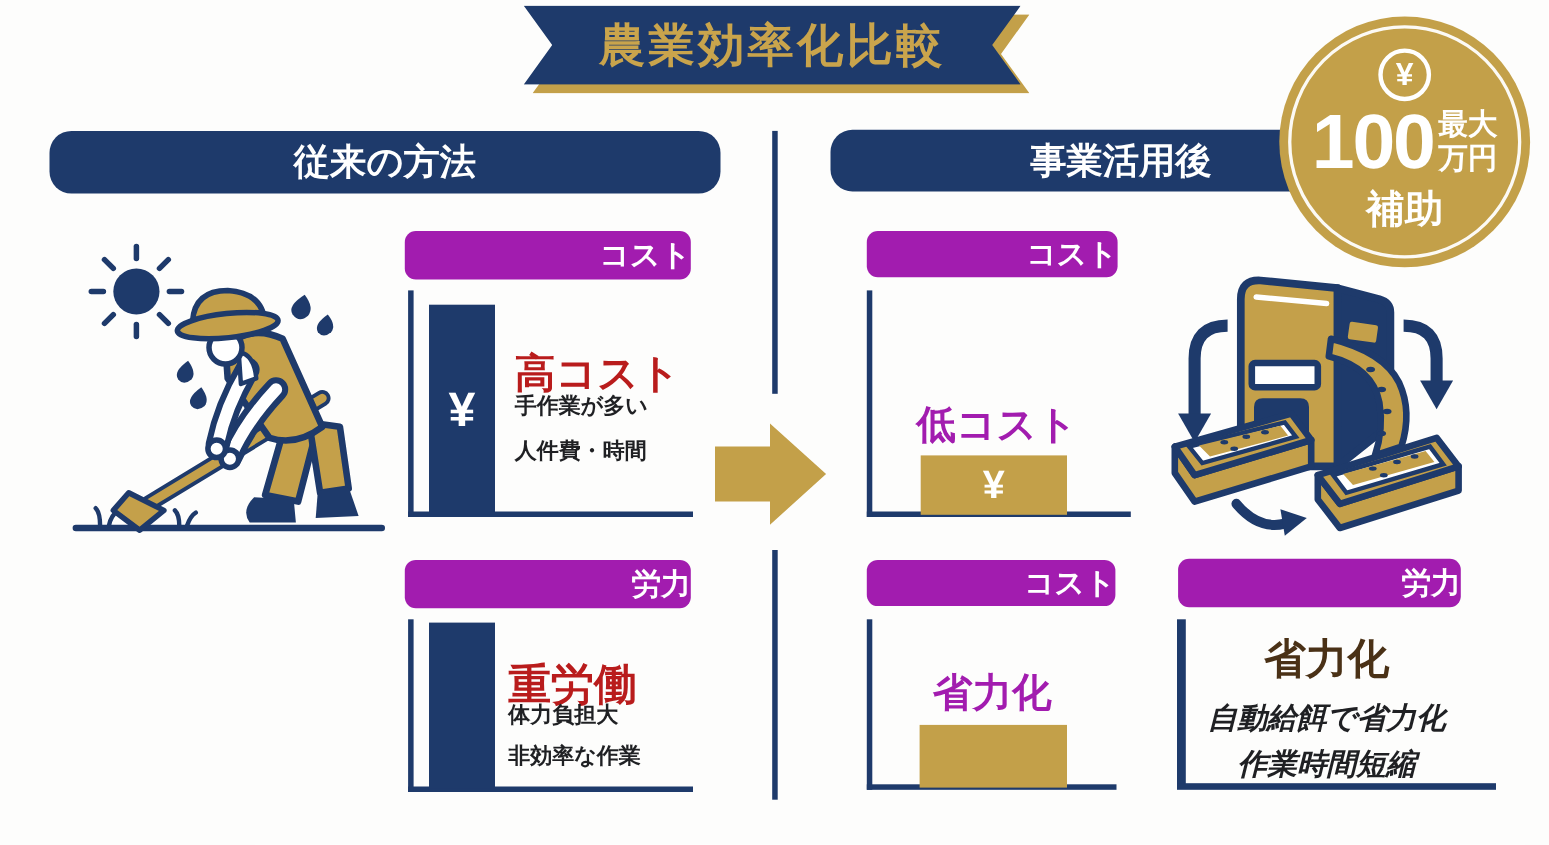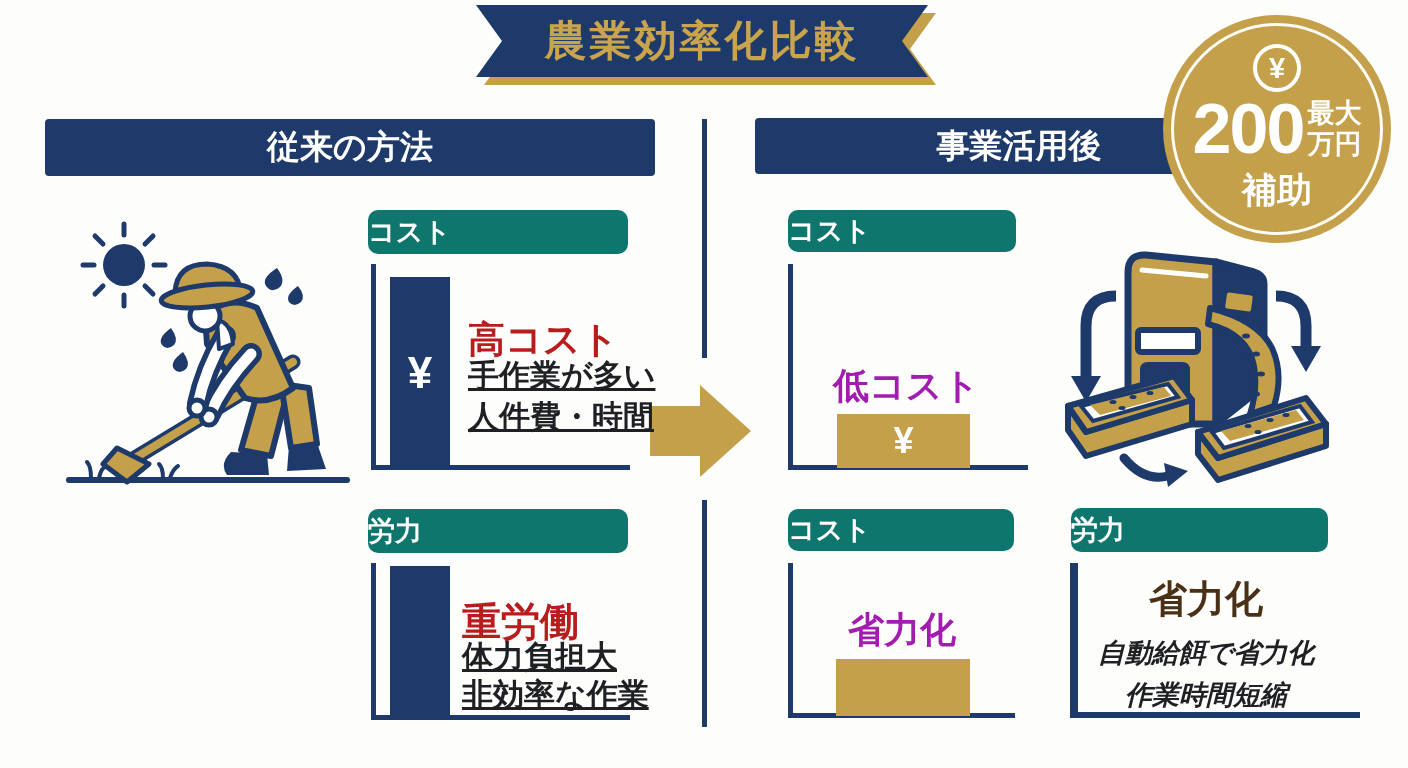--- a/index.html
+++ b/index.html
@@ -21,44 +21,44 @@
      align-items:center; justify-content:center; z-index:5; }
   .badge::before { content:""; position:absolute; inset:8px; border:3px solid rgba(255,255,255,.95); border-radius:50%; }
   .badge-yen-circle { width:48px; height:48px; border:4px solid #fff; border-radius:50%;
      display:flex; align-items:center; justify-content:center; color:#fff; font-size:29px; font-weight:800; margin-bottom:2px; }
   .badge-row { display:flex; align-items:center; gap:4px; }
   .badge-amount { color:#fff; font-size:70px; font-weight:900; line-height:1; letter-spacing:-2px; }
   .badge-stack { display:flex; flex-direction:column; color:#fff; font-size:27px; font-weight:800; line-height:1.15; }
   .badge-subsidy { color:#fff; font-size:35px; font-weight:800; margin-top:3px; }
 
   
-  .section-header { position:absolute; background:#1e3a6b; border-radius:4px; display:flex;
+  .section-header { position:absolute; background:#1e3a6b; border-radius:20px; display:flex;
      align-items:center; justify-content:center; color:#fff; font-size:33px; font-weight:800; }
   .header-left  { left:45px;  top:119px; width:610px; height:57px; }
   .header-right { left:755px; top:118px; width:452px; height:56px; padding-left:76px; }
 
   
   .divider-seg { position:absolute; left:702px; width:5px; background:#1e3a6b; }
   .divider-top { top:119px; height:239px; }
   .divider-bottom { top:500px; height:227px; }
   .transition-arrow { position:absolute; left:650px; top:382px; }
 
   
-  .chip { position:absolute; background:#0f766e; border-radius:10px; display:flex;
-     align-items:center; justify-content:flex-start; color:#fff; font-size:27px; font-weight:800; }
+  .chip { position:absolute; background:#a21caf; border-radius:10px; display:flex;
+     align-items:center; justify-content:flex-end; color:#fff; font-size:27px; font-weight:800; }
   .axis { position:absolute; border-left:5px solid #1e3a6b; border-bottom:5px solid #1e3a6b; }
   .vline { position:absolute; background:#1e3a6b; }
   .hline { position:absolute; background:#1e3a6b; }
   .bar-navy { position:absolute; background:#1e3a6b; display:flex; align-items:center; justify-content:center;
      color:#fff; font-weight:800; }
   .bar-gold { position:absolute; background:#c3a049; display:flex; align-items:center; justify-content:center;
      color:#fff; font-weight:800; }
   .headline-navy  { position:absolute; color:#b91c1c; font-size:37px; font-weight:700; white-space:nowrap;margin-top:15px; }
   .headline-brown { position:absolute; color:#a21caf; font-size:36px; font-weight:900; white-space:nowrap; }
-  .subline { position:absolute; color:#1f2023; font-size:31px; font-weight:700; white-space:nowrap;text-decoration:underline; }
+  .subline { position:absolute; color:#1f2023; font-size:20px; font-weight:700; white-space:nowrap; }
 
   .labor-right-text { position:absolute; left:1072px; top:574px; width:268px; text-align:center; }
   .labor-right-text .h { color:#4a3116; font-size:38px; font-weight:900; }
   .labor-right-text .s { color:#1f2023; font-size:27px; font-weight:700; margin-top:10px;font-style:italic; }
   .labor-right-text .s2 { margin-top:6px; }
 
   .illu { position:absolute; }
 </style>
 </head>
 <body>
@@ -70,21 +70,21 @@
     <div class="ribbon-layer ribbon-navy">
       <span class="ribbon-title">農業効率化比較</span>
     </div>
   </div>
 
   <div class="badge">
     <div class="badge-yen-circle">
       <span>¥</span>
     </div>
     <div class="badge-row">
-      <span class="badge-amount">200</span>
+      <span class="badge-amount">100</span>
       <span class="badge-stack">
         <span>最大</span>
         <span>万円</span>
       </span>
     </div>
     <div class="badge-subsidy">補助</div>
   </div>
 
   <div class="section-header header-left">
     <span>従来の方法</span>

